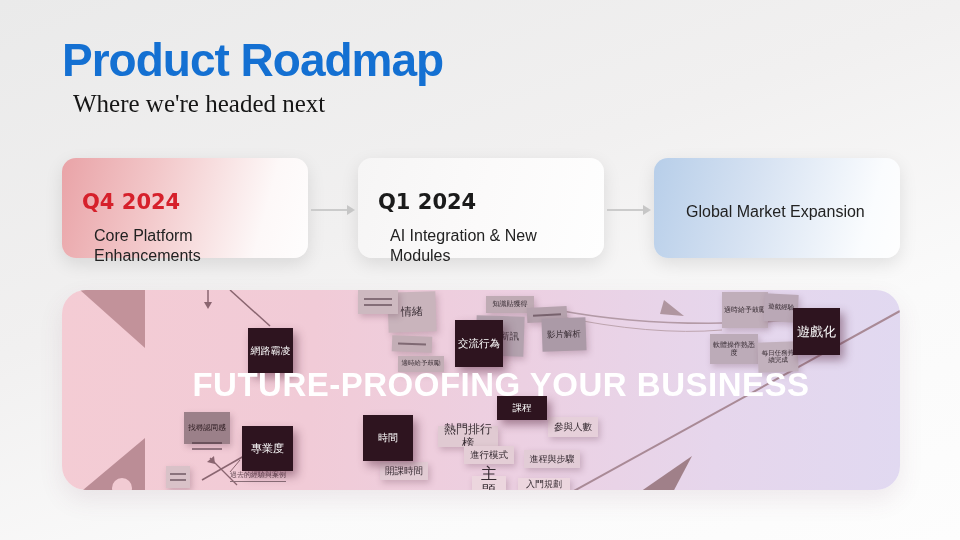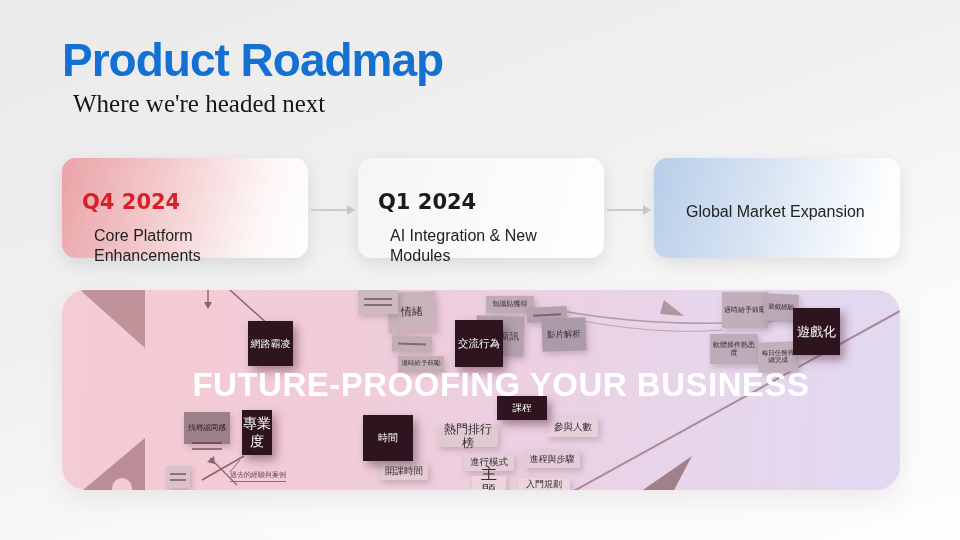--- a/index.html
+++ b/index.html
@@ -98,24 +98,24 @@
       <polygon points="602,10 622,26 598,24" fill="#b096a0"></polygon>
       <line x1="146" y1="0" x2="146" y2="12" stroke="#8a6570" stroke-width="1.5"></line>
       <polygon points="142,12 150,12 146,19" fill="#8a6570"></polygon>
       <line x1="168" y1="0" x2="208" y2="36" stroke="#8a6570" stroke-width="1.5"></line>
       <line x1="182" y1="166" x2="140" y2="190" stroke="#8a6570" stroke-width="1.5"></line>
       <line x1="175" y1="195" x2="148" y2="168" stroke="#8a6570" stroke-width="1.2"></line>
       <polygon points="145,172 152,166 153,174" fill="#8a6570"></polygon>
       <line x1="168" y1="182" x2="178" y2="170" stroke="#8a6570" stroke-width="1"></line>
     </svg>
 
-    <div class="dbox" style="left:186px;top:31px;width:45px;height:45px;font-size:10px">網路霸凌</div>
+    <div class="dbox" style="left:186px;top:38px;width:45px;height:45px;font-size:10px">網路霸凌</div>
     <div class="dbox" style="left:393px;top:30px;width:48px;height:47px;font-size:10.5px">交流行為</div>
     <div class="dbox" style="left:731px;top:18px;width:47px;height:47px;font-size:13px">遊戲化</div>
-    <div class="dbox" style="left:180px;top:120px;width:30px;height:45px;font-size:14px">專業度</div>
+    <div class="dbox" style="left:180px;top:136px;width:51px;height:45px;font-size:11px">專業度</div>
     <div class="dbox" style="left:301px;top:125px;width:50px;height:46px;font-size:10px">時間</div>
     <div class="dbox" style="left:435px;top:106px;width:50px;height:24px;font-size:9.5px">課程</div>
 
     <div class="gnote" style="left:326px;top:2px;width:48px;height:40px;font-size:11px;background:#c9b4bc;transform:rotate(-2deg)">情緒</div>
     <div class="gnote bars" style="left:296px;top:0px;width:40px;height:24px;background:#cdb9c0">
         <i></i>
         <i></i>
       </div>
     <div class="gnote bars" style="left:330px;top:46px;width:40px;height:16px;background:#c3aeb6;transform:rotate(2deg)">
         <i></i>
@@ -130,21 +130,21 @@
     <div class="gnote" style="left:660px;top:2px;width:46px;height:36px;font-size:7px;background:#c0aeba">適時給予鼓勵</div>
     <div class="gnote" style="left:702px;top:4px;width:34px;height:28px;font-size:6.5px;background:#baa8b6;transform:rotate(3deg)">遊戲經驗</div>
     <div class="gnote" style="left:648px;top:44px;width:48px;height:30px;font-size:7px;background:#bcabb8">軟體操作熟悉度</div>
     <div class="gnote" style="left:696px;top:52px;width:40px;height:30px;font-size:6.5px;background:#c2b1bd;transform:rotate(-2deg)">每日任務持續完成</div>
     <div class="gnote" style="left:122px;top:122px;width:46px;height:32px;font-size:7.5px;background:#9b8089;color:#241419">找尋認同感</div>
     <div class="gnote bars" style="left:124px;top:148px;width:42px;height:16px;background:transparent;box-shadow:none">
         <i></i>
         <i></i>
       </div>
     <div class="gnote" style="left:376px;top:136px;width:60px;height:21px;font-size:12px;background:#e0cad2">熱門排行榜</div>
-    <div class="gnote" style="left:402px;top:163px;width:50px;height:18px;font-size:9.5px;background:#e4ced6">進行模式</div>
+    <div class="gnote" style="left:402px;top:156px;width:50px;height:18px;font-size:9.5px;background:#e4ced6">進行模式</div>
     <div class="gnote" style="left:462px;top:160px;width:56px;height:18px;font-size:9px;background:#e2ccd6">進程與步驟</div>
     <div class="gnote" style="left:486px;top:127px;width:50px;height:20px;font-size:9.5px;background:#e6d0da">參與人數</div>
     <div class="gnote" style="left:318px;top:172px;width:48px;height:18px;font-size:9.5px;background:#e2ccd4">開課時間</div>
     <div class="gnote" style="left:410px;top:186px;width:34px;height:14px;font-size:16px;background:#ecd6de">主題</div>
     <div class="gnote" style="left:456px;top:188px;width:52px;height:12px;font-size:9px;background:#ecd6de">入門規劃</div>
     <div class="gnote bars" style="left:104px;top:176px;width:24px;height:22px;background:#d9c2c8">
         <i></i>
         <i></i>
       </div>
     <div class="caption" style="left:168px;top:180px">過去的經驗與案例</div>

